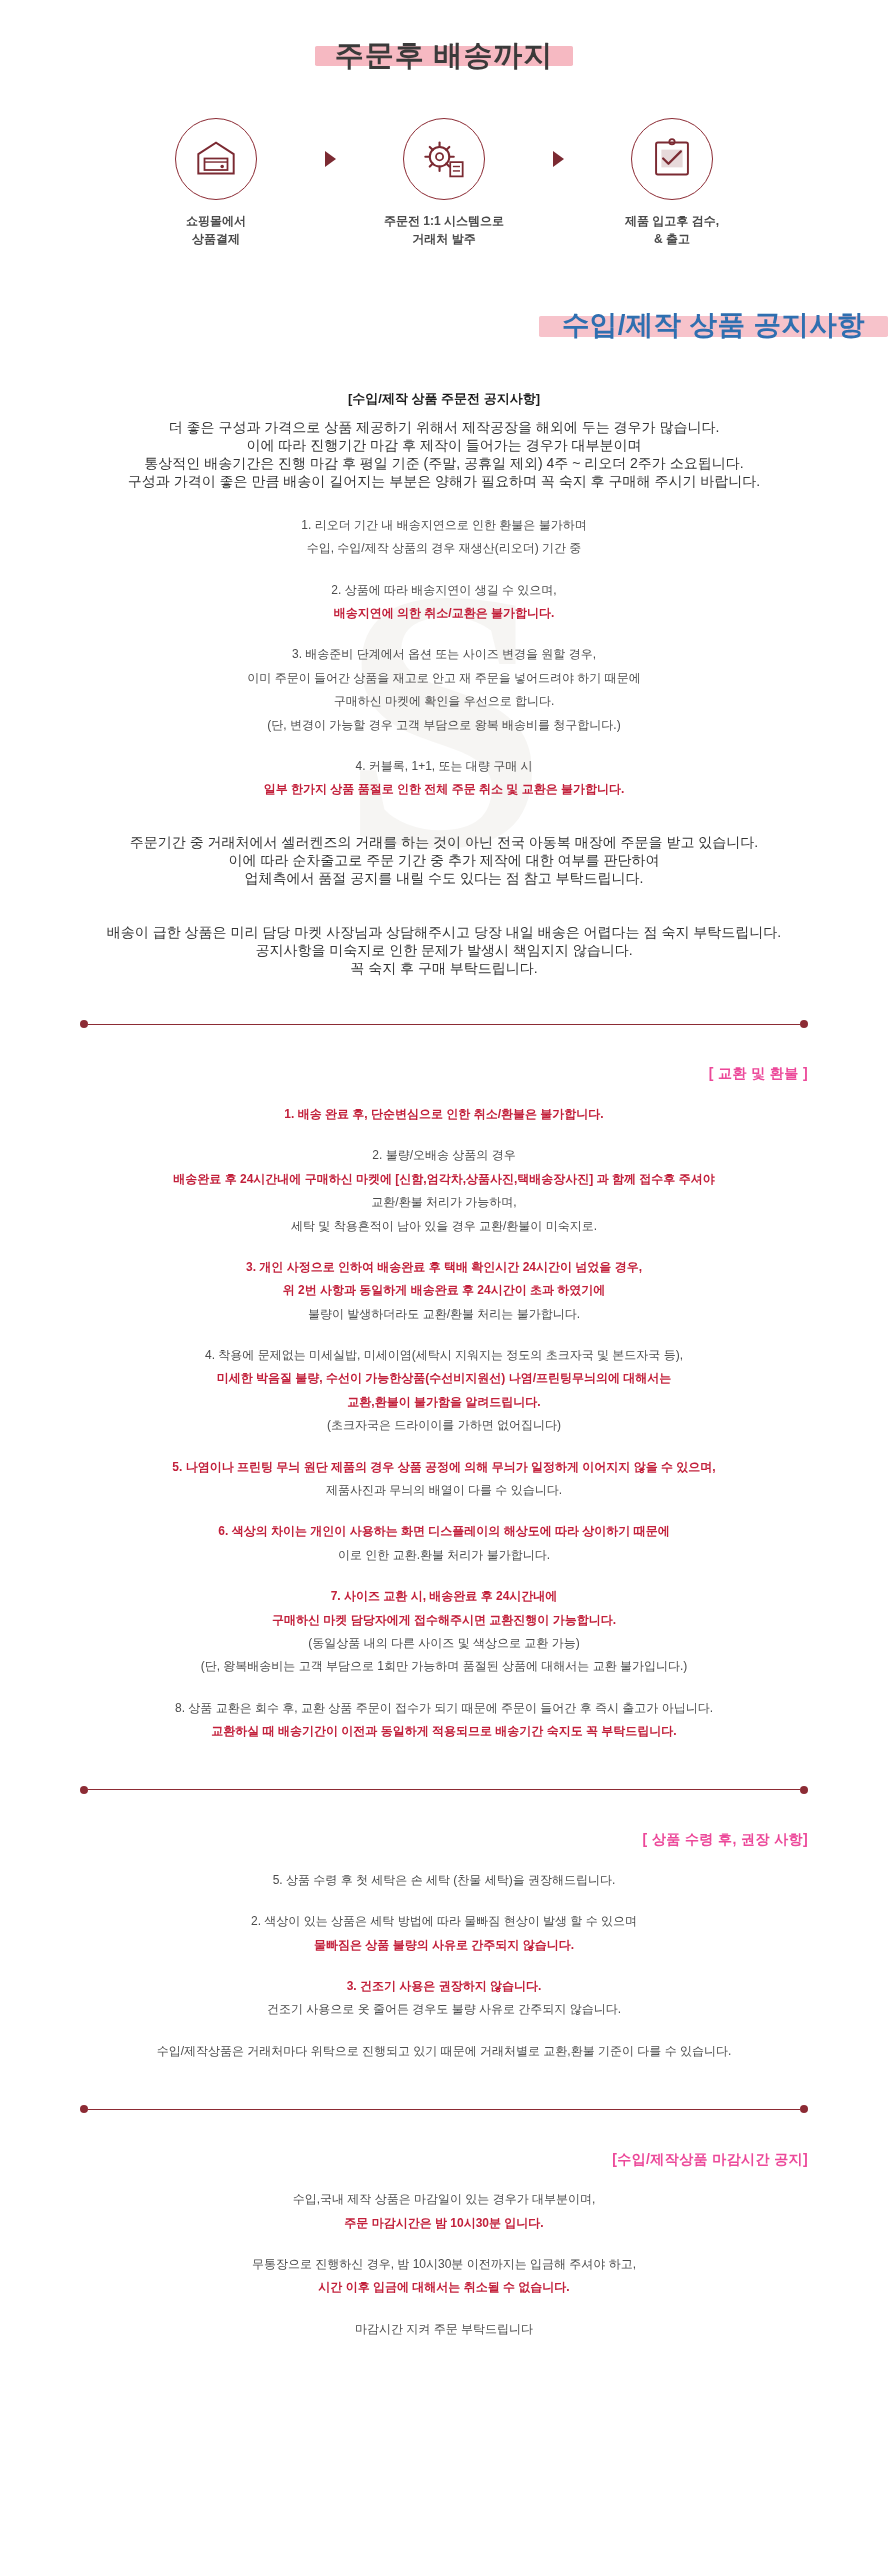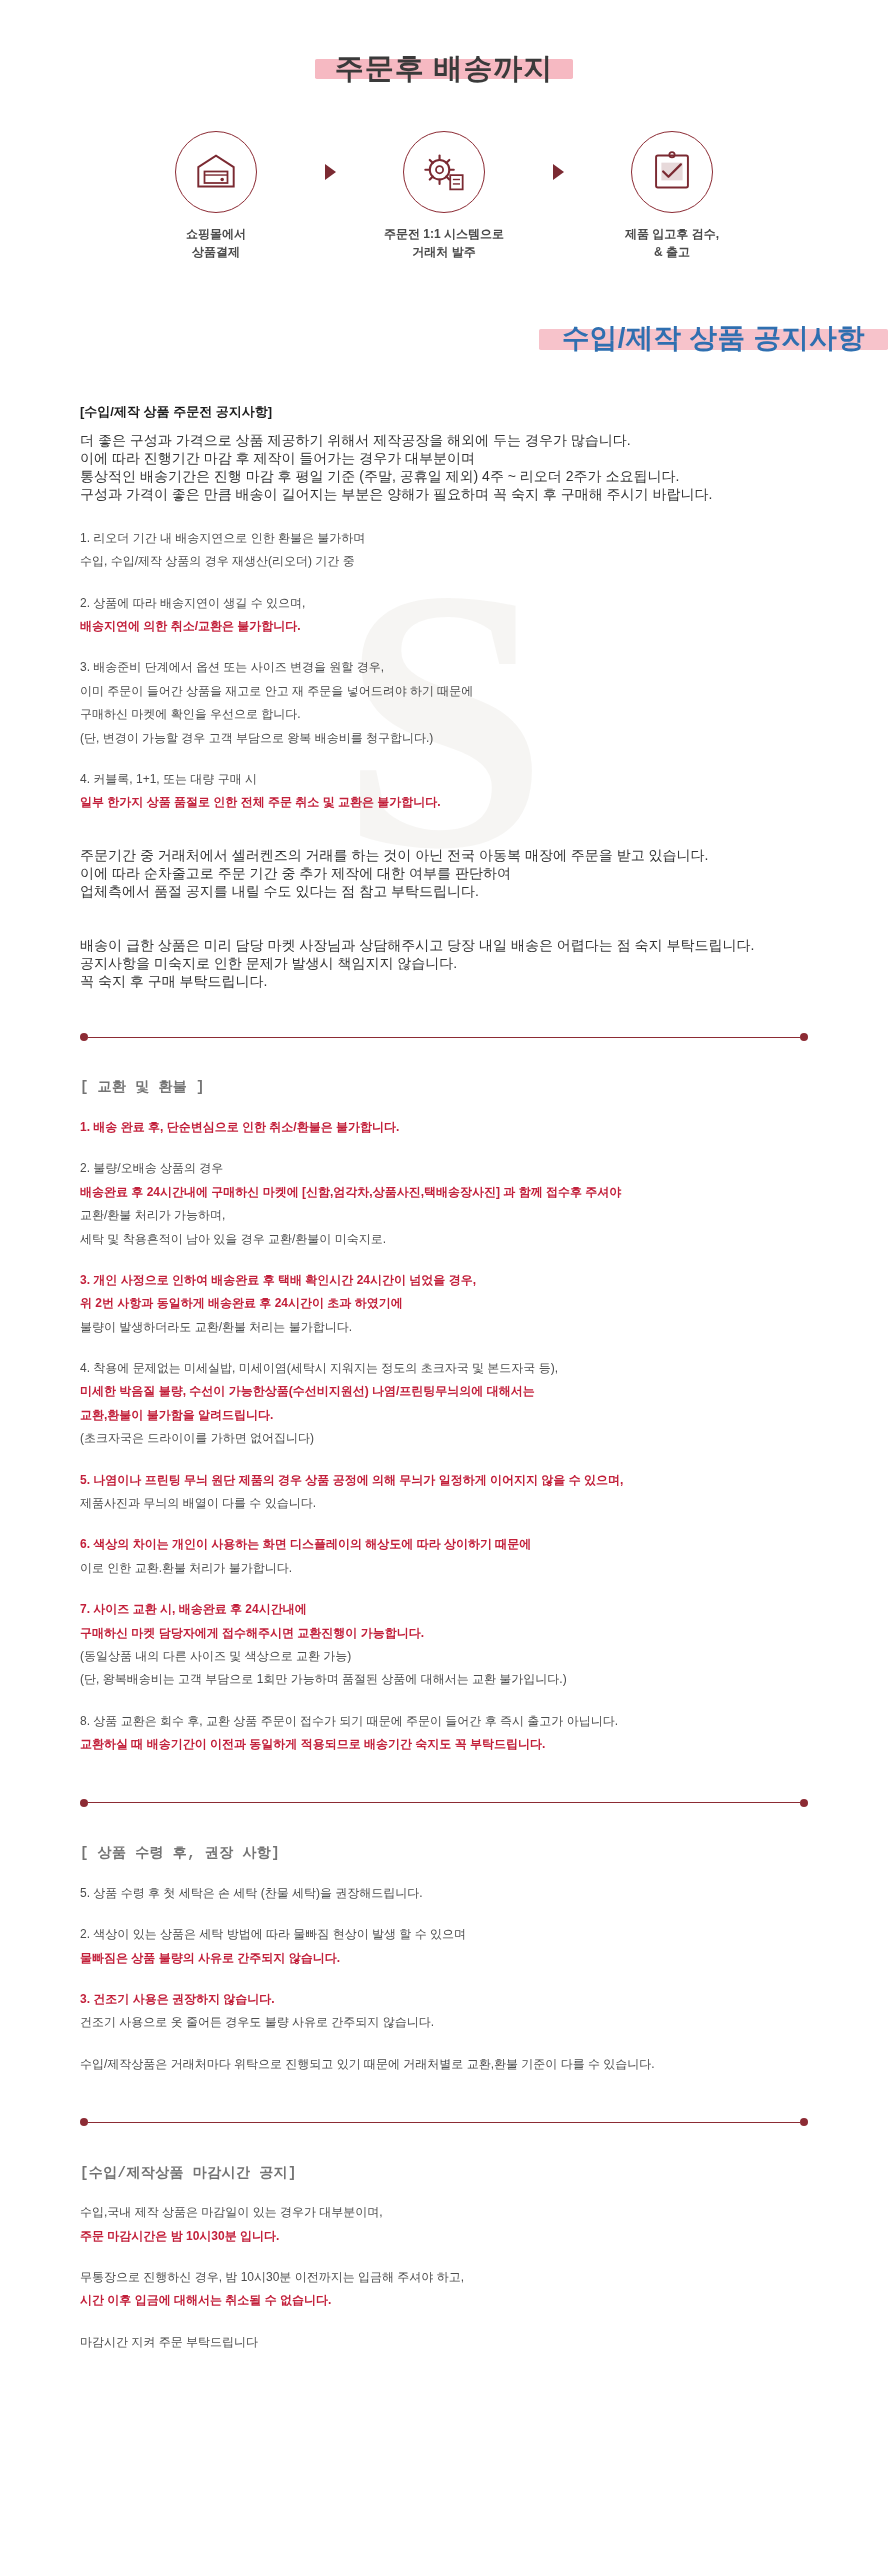--- a/index.html
+++ b/index.html
@@ -16,21 +16,21 @@
   .page {
     width: 888px;
     min-height: 2576px;
     position: relative;
     overflow: hidden;
     background: #ffffff;
   }
 
   
   .banner-wrap {
-    padding-top: 45px;
+    padding-top: 32px;
     text-align: center;
   }
   .banner-title {
     display: inline-block;
     position: relative;
     font-size: 29px;
     font-weight: bold;
     letter-spacing: 0.9px;
     color: #3a3a3a;
     padding: 3.6px 19.5px 5.3px 19.5px;
@@ -137,21 +137,21 @@
   }
 
   
   .content {
     position: relative;
     z-index: 2;
     width: 728px;
     margin: 0 auto;
     padding-top: 39px;
   }
-  .blk { }
+  .blk { text-align: center; }
   .h-line {
     font-size: 13px;
     font-weight: bold;
     color: #1b1b1b;
     line-height: 1.9;
     margin-bottom: 7px;
   }
   .gap-s { height: 14px; }
   .gap-m { height: 23px; }
   .gap-l { height: 36px; }
@@ -176,25 +176,24 @@
     width: 8px;
     height: 8px;
     border-radius: 50%;
     background: #8c2b34;
   }
 
   
   .bracket-title {
     font-size: 14px;
     font-weight: bold;
-    color: #737373;
-    text-align: left;
+    color: #ec4899;
+    text-align: right;
     margin-bottom: 19.5px;
     letter-spacing: 0.4px;
-    font-family: Liberation Mono, monospace;
   }
 
   .item { margin-bottom: 18px; }
   .item .l { font-size: 12px; line-height: 1.95; color: #4b4b4b; }
   .item .l.red { color: #c21f3a; font-weight: bold; }
 </style>
 </head>
 <body>
 
 <div class="page">

